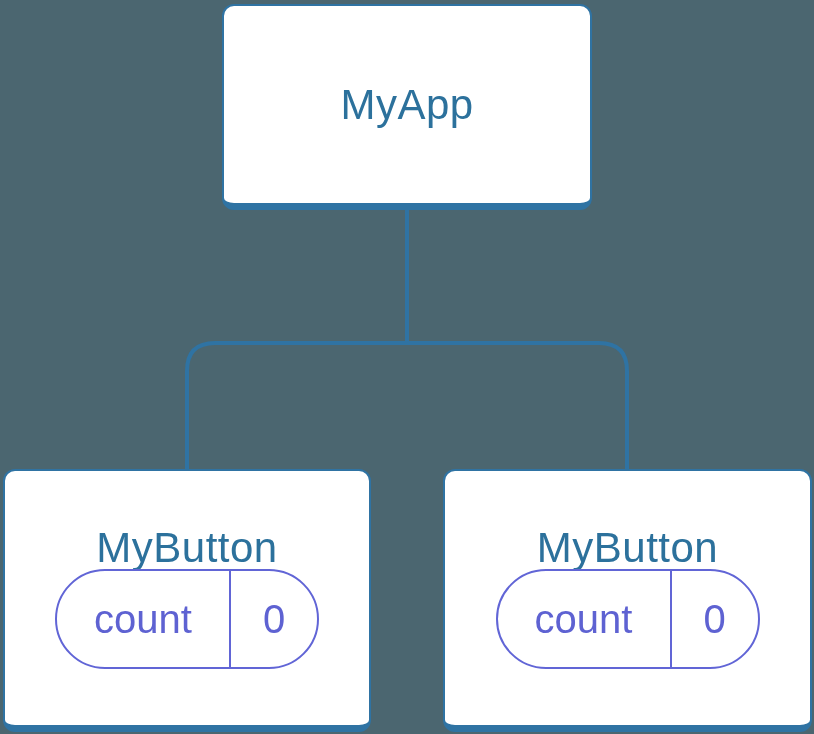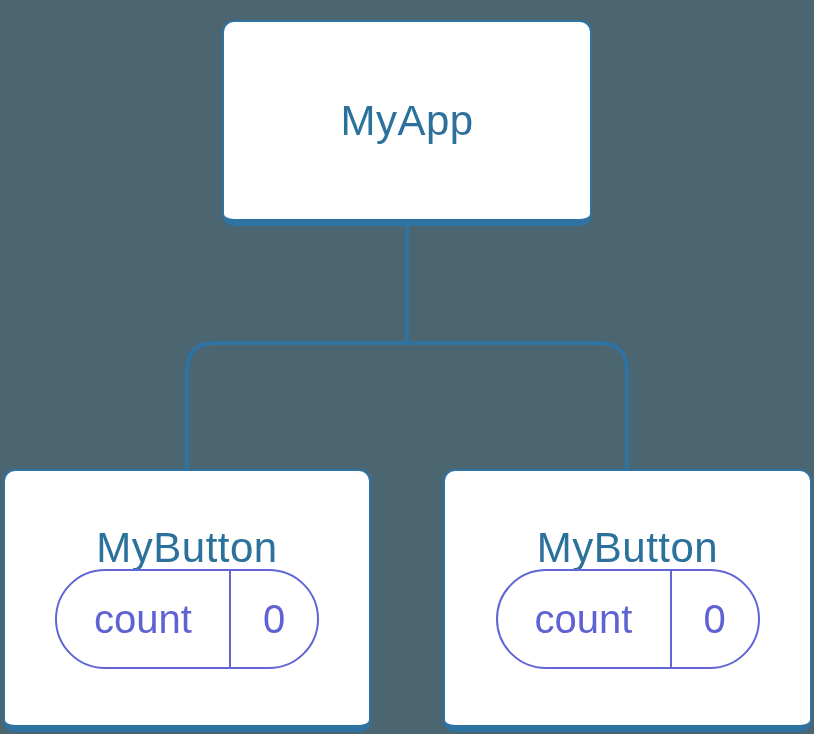--- a/index.html
+++ b/index.html
@@ -35,21 +35,21 @@
     border: 2px solid var(--node-border, #2F73A3);
     border-bottom-width: 7px;
     border-radius: 12px;
     display: flex;
     flex-direction: column;
     align-items: center;
     justify-content: center;
   }
   .node-root {
     left: 222px;
-    top: 20px;
+    top: 4px;
     width: 370px;
     height: 206px;
   }
   .node-child-left {
     left: 3px;
     top: 469px;
     width: 368px;
     height: 263px;
   }
   .node-child-right {

